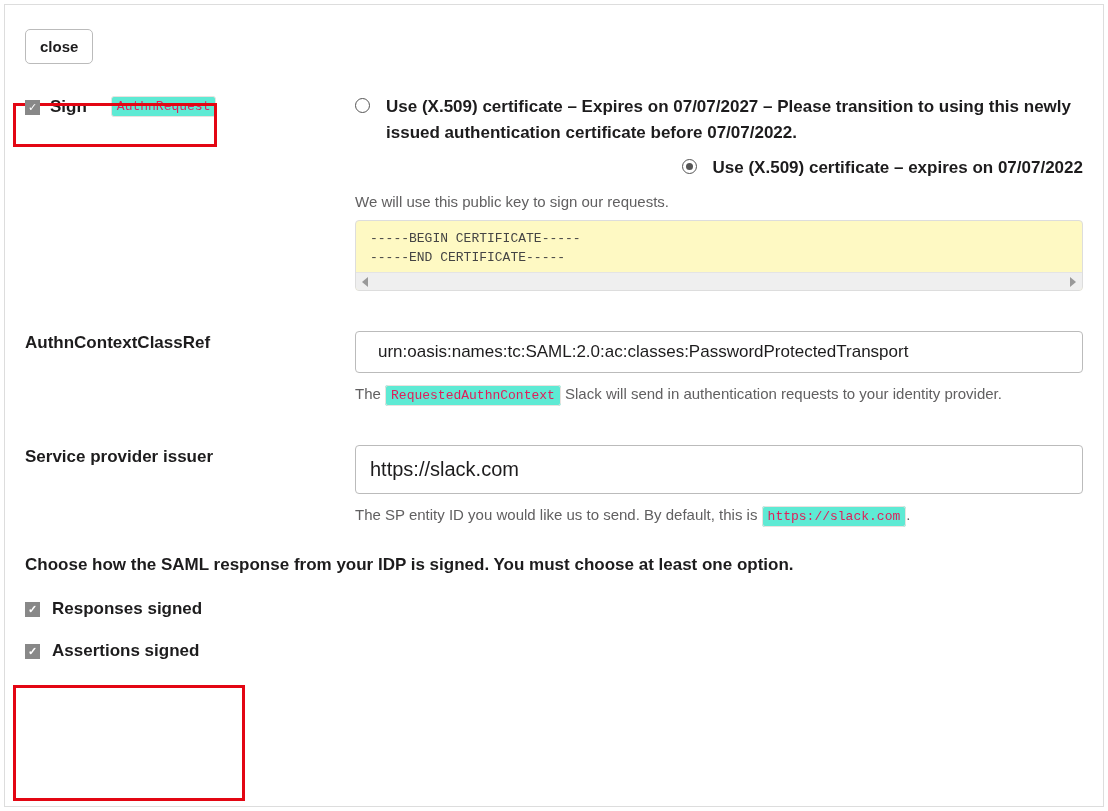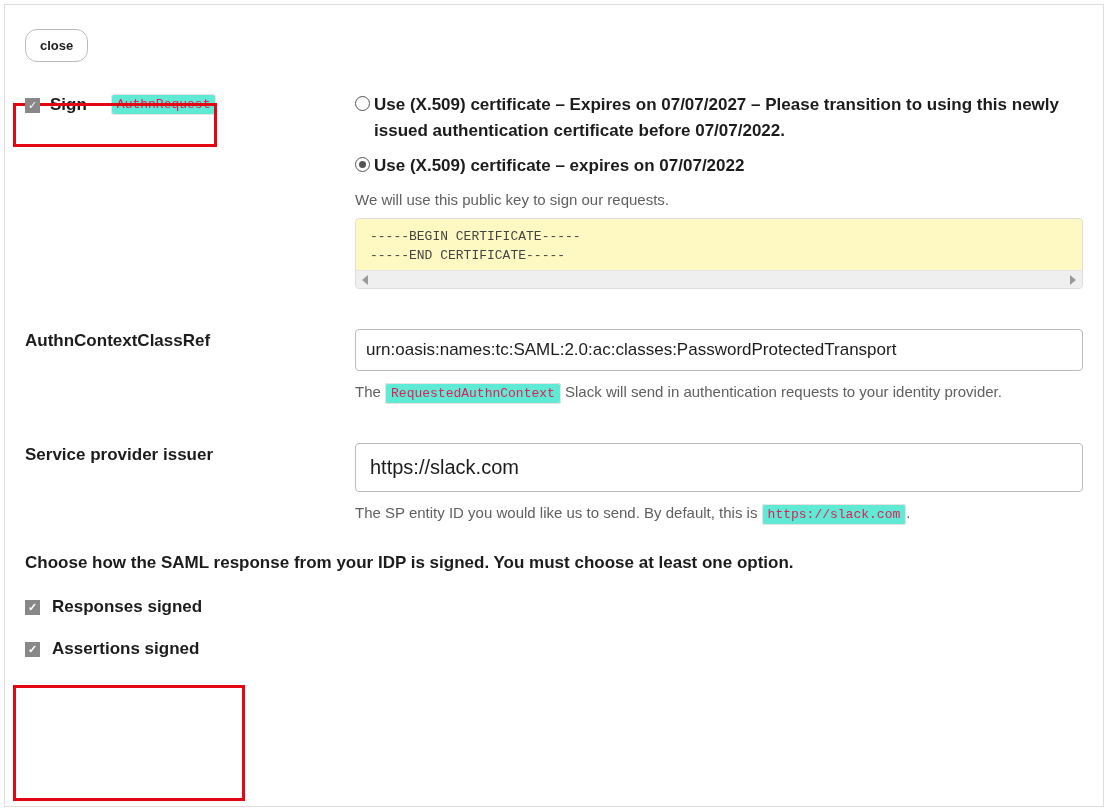--- a/index.html
+++ b/index.html
@@ -24,24 +24,24 @@
       align-items: flex-start;
       margin-bottom: 30px;
     }
     .title {
       font-size: 24px;
       font-weight: 800;
       color: #1d1c1d;
     }
     .close-btn {
       border: 1px solid #bbb;
-      border-radius: 12px;
+      border-radius: 5px;
       background: #fff;
       padding: 8px 14px;
-      font-size: 13px;
+      font-size: 15px;
       font-weight: 700;
       cursor: pointer;
       color: #1d1c1d;
     }
     .row {
       display: flex;
       align-items: flex-start;
       gap: 0;
       margin-bottom: 40px;
     }
@@ -105,22 +105,23 @@
       justify-content: center;
       color: #fff;
       font-size: 11px;
       line-height: 1;
       position: relative;
       top: 1px;
     }
     .radio-opt {
       display: flex;
       align-items: flex-start;
-      gap: 4px;
+      gap: 16px;
       margin-bottom: 8px;
+      justify-content: flex-end;
     }
     .radio-circle {
       width: 15px;
       height: 15px;
       border: 1.5px solid #555;
       border-radius: 50%;
       flex-shrink: 0;
       margin-top: 4px;
       display: flex;
       align-items: center;
@@ -173,21 +174,21 @@
       width: 0; height: 0;
       border-top: 5px solid transparent;
       border-bottom: 5px solid transparent;
     }
     .cert-scroll::before { left: 6px; border-right: 6px solid #999; }
     .cert-scroll::after { right: 6px; border-left: 6px solid #999; }
     .text-input {
       width: 100%;
       border: 1px solid #bbb;
       border-radius: 4px;
-      padding: 10px 10px;
+      padding: 10px 22px;
       font-size: 17px;
       color: #1d1c1d;
       font-family: inherit;
     }
     .text-input.big { font-size: 20px; padding: 12px 14px; }
     .section-note {
       font-size: 17px;
       font-weight: 700;
       color: #1d1c1d;
       margin-bottom: 24px;

